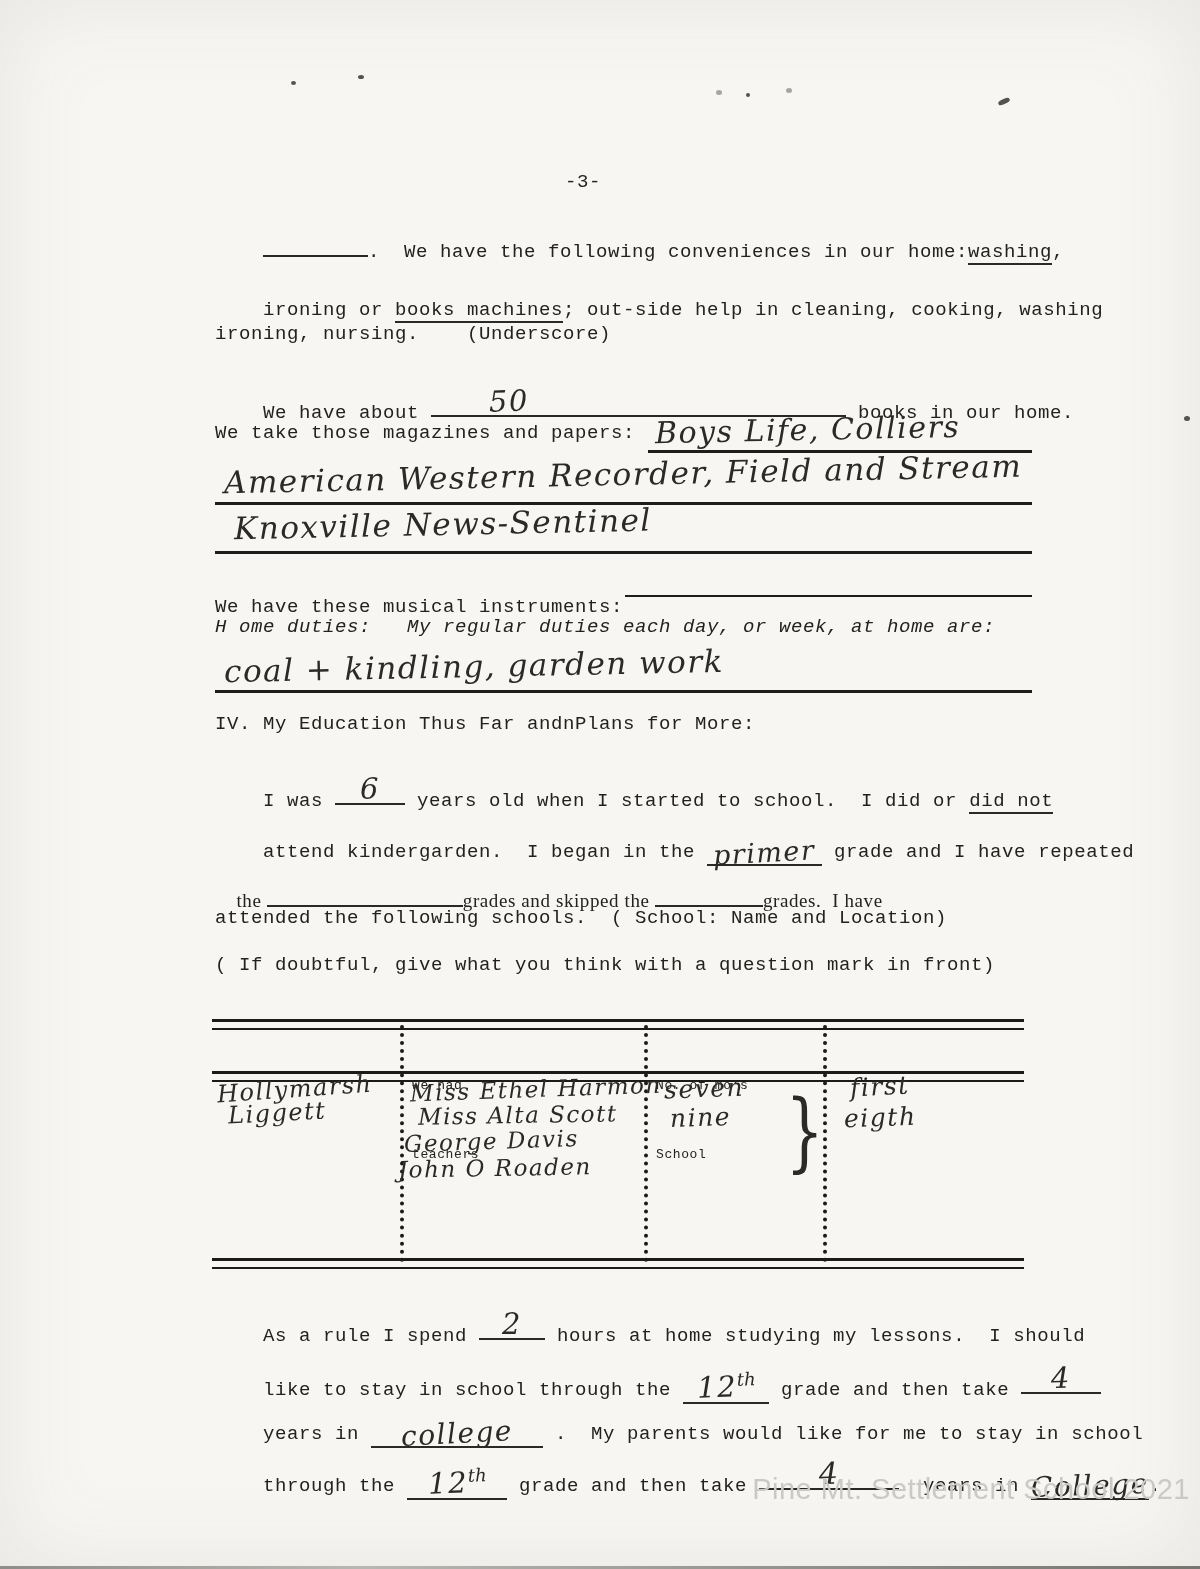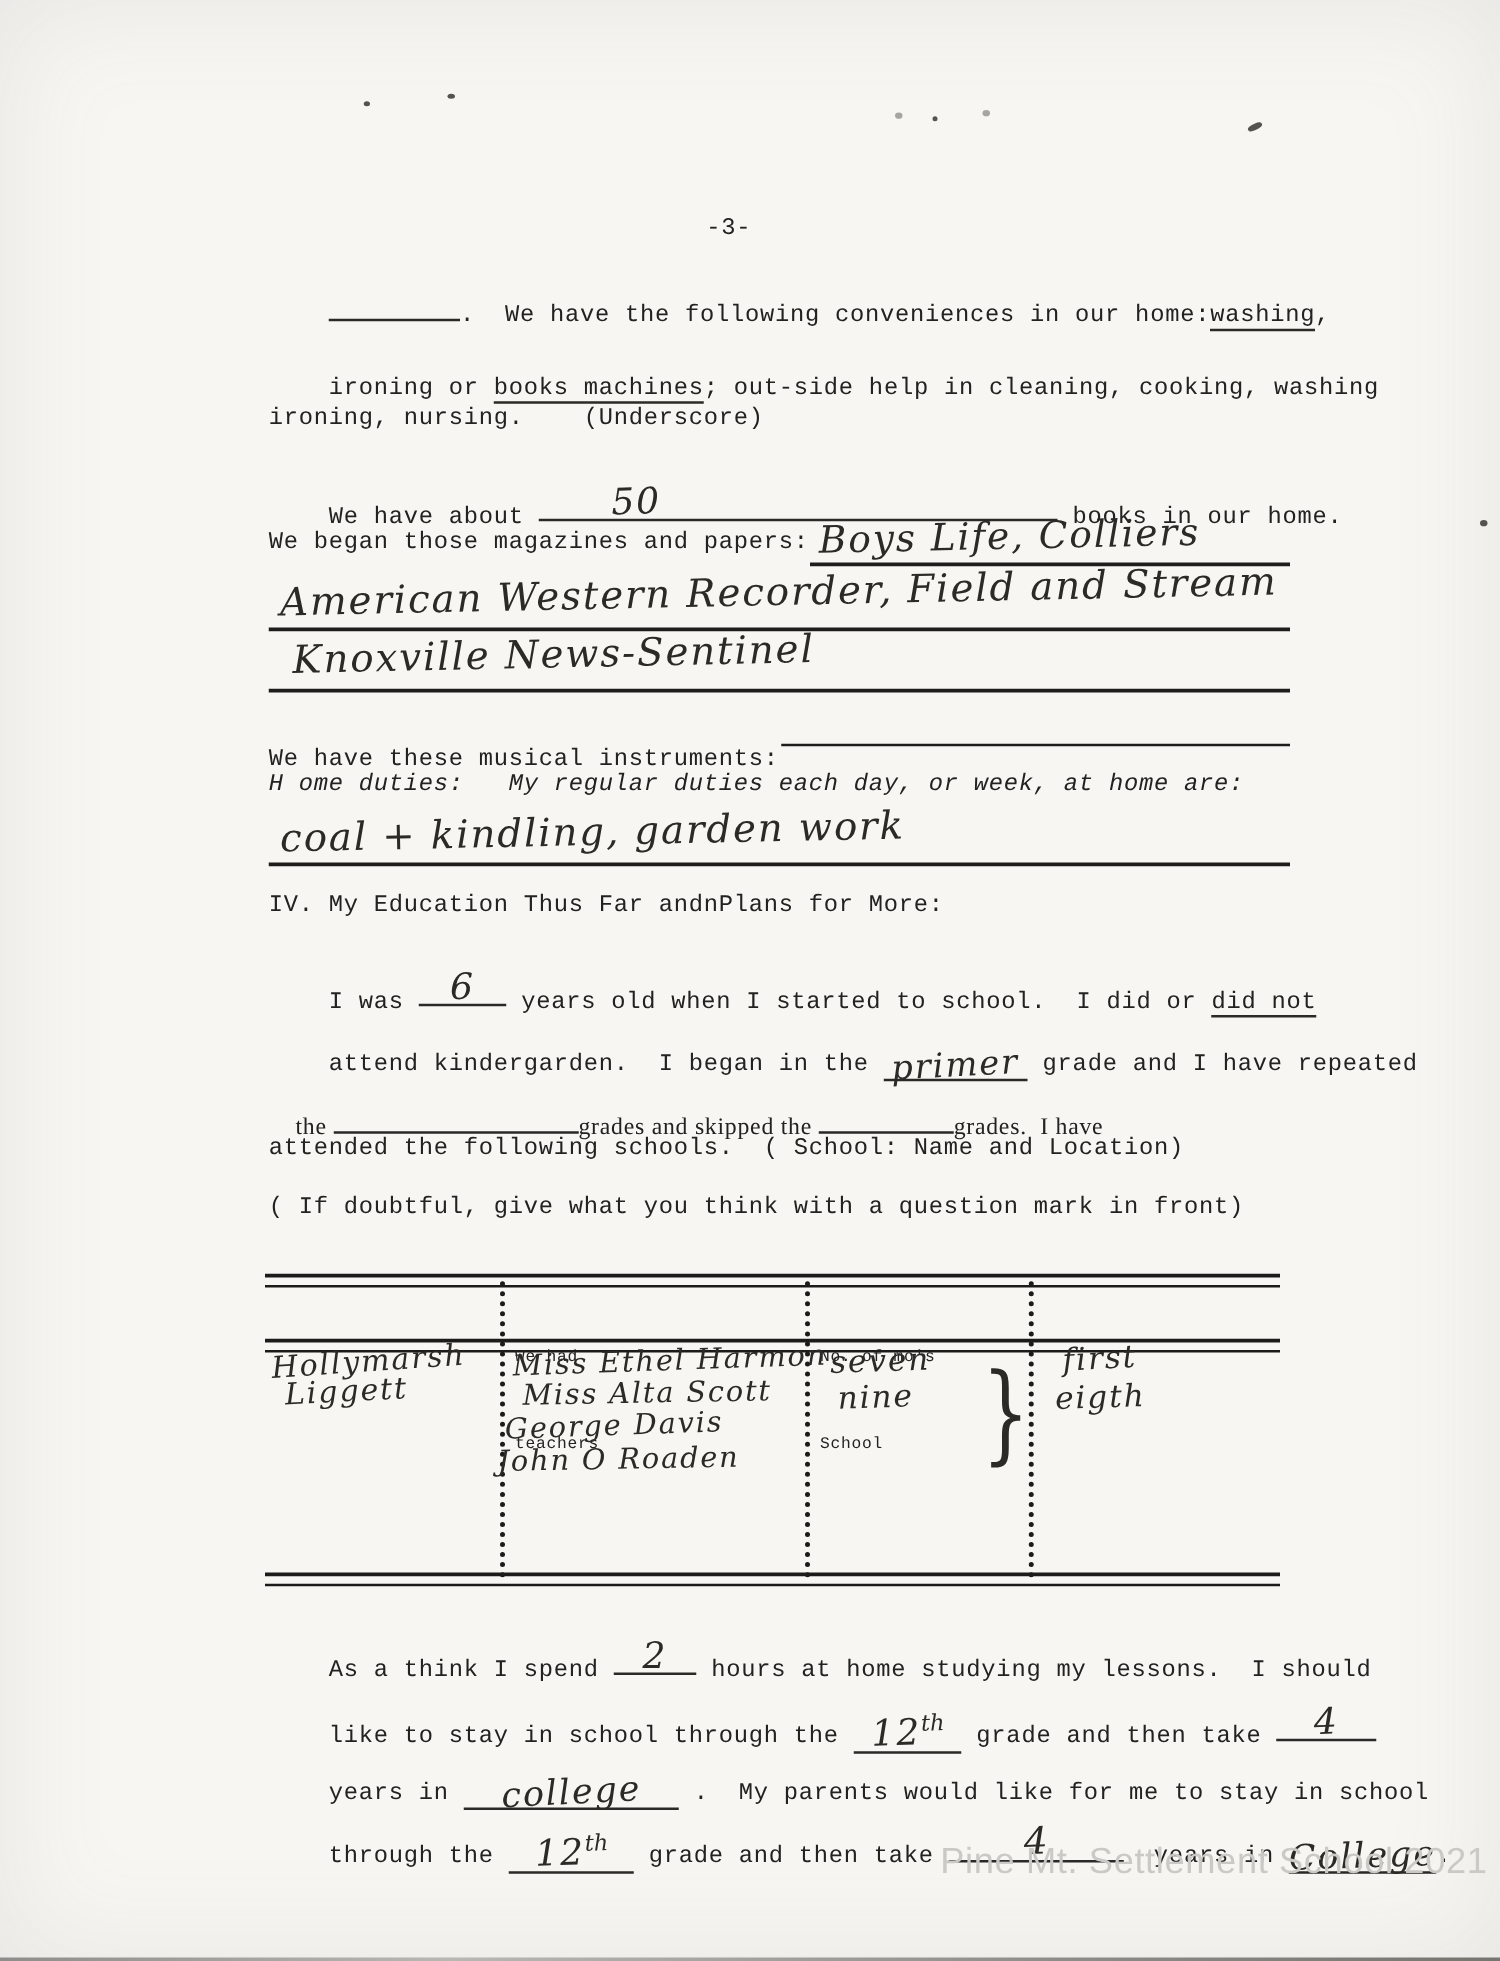--- a/index.html
+++ b/index.html
@@ -48,21 +48,21 @@
   </div>
   <div class="tline" style="left:215px; top:274px;">
     <span>ironing or </span><span class="uh">books machines</span><span>; out-side help in cleaning, cooking, washing</span>
   </div>
   <div class="tline" style="left:215px; top:322px;">ironing, nursing.    (Underscore)</div>
 
   <div class="tline" style="left:215px; top:372px;">
     <span>We have about </span><span class="blank" style="width:415px;"><span class="hw" style="font-size:29px; transform:rotate(-2deg); position:relative; left:-130px;">50</span></span><span> books in our home.</span>
   </div>
 
-  <div class="tline" style="left:215px; top:421px;">We began those magazines and papers:</div>
+  <div class="tline" style="left:215px; top:421px;">We take those magazines and papers:</div>
   <div class="hwline hw" style="left:655px; top:412px; font-size:30px;">Boys Life, Colliers</div>
   <div class="rule" style="left:648px; top:450px; width:384px;"></div>
 
   <div class="hwline hw" style="left:224px; top:456px; font-size:31px;">American Western Recorder, Field and Stream</div>
   <div class="rule" style="left:215px; top:502px; width:817px;"></div>
 
   <div class="hwline hw" style="left:234px; top:506px; font-size:31px;">Knoxville News-Sentinel</div>
   <div class="rule" style="left:215px; top:551px; width:817px;"></div>
 
   <div class="tline" style="left:215px; top:595px;">We have these musical instruments:</div>
@@ -116,21 +116,21 @@
     <div class="hw" style="position:absolute; left:565px; top:62px; font-size:86px; font-style:normal; transform:scaleX(0.7);">}</div>
 
     <div class="hw" style="position:absolute; left:452px; top:55px; font-size:25px; transform:rotate(-2deg);">seven</div>
     <div class="hw" style="position:absolute; left:458px; top:84px; font-size:25px; transform:rotate(-2deg);">nine</div>
 
     <div class="hw" style="position:absolute; left:638px; top:53px; font-size:25px; transform:rotate(-3deg);">first</div>
     <div class="hw" style="position:absolute; left:632px; top:84px; font-size:25px; transform:rotate(-2deg);">eigth</div>
   </div>
 
   <div class="tline" style="left:215px; top:1295px;">
-    <span>As a think I spend </span><span class="blank" style="width:66px;"><span class="hw" style="font-size:29px;">2</span></span><span> hours at home studying my lessons.  I should</span>
+    <span>As a rule I spend </span><span class="blank" style="width:66px;"><span class="hw" style="font-size:29px;">2</span></span><span> hours at home studying my lessons.  I should</span>
   </div>
 
   <div class="tline" style="left:215px; top:1342px;">
     <span>like to stay in school through the </span><span class="inline-hw" style="width:86px;"><span class="hw" style="font-size:29px; position:relative; top:2px; display:inline-block; transform:rotate(-2deg);"><span>12</span><span class="sup">th</span></span></span><span> grade and then take </span><span class="blank" style="width:80px;"><span class="hw" style="font-size:29px; transform:rotate(-2deg);">4</span></span>
   </div>
 
   <div class="tline" style="left:215px; top:1394px;">
     <span>years in </span><span class="inline-hw" style="width:172px;"><span class="hw" style="font-size:28px; position:relative; top:4px; display:inline-block; transform:rotate(-3deg);">college</span></span><span> .  My parents would like for me to stay in school</span>
   </div>
 

